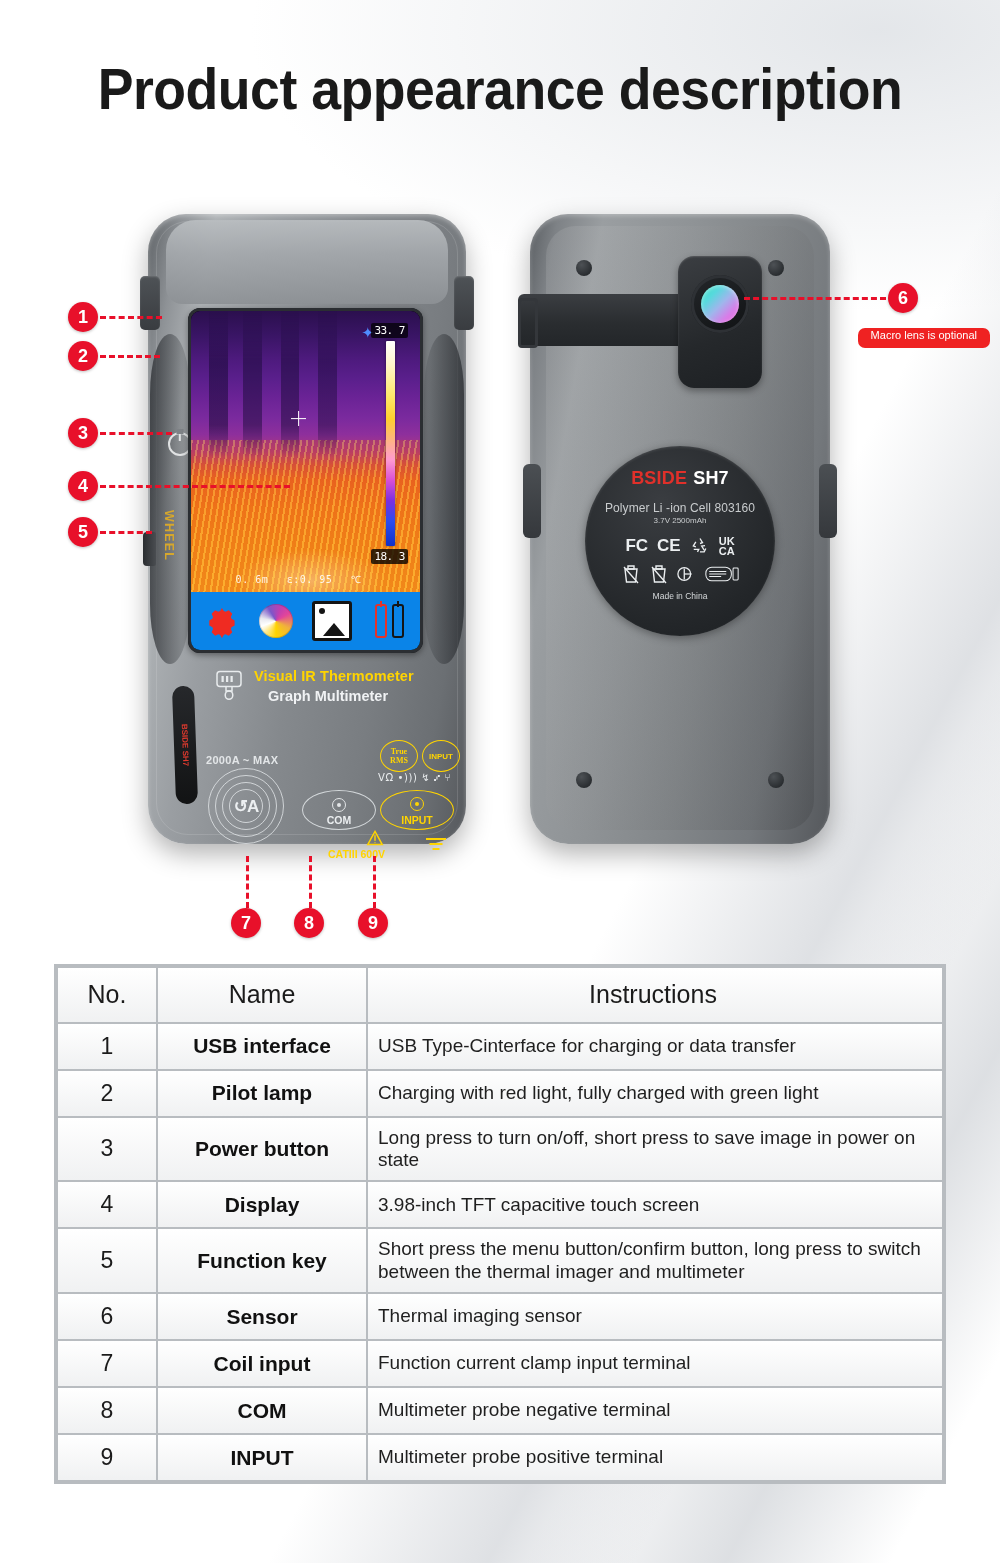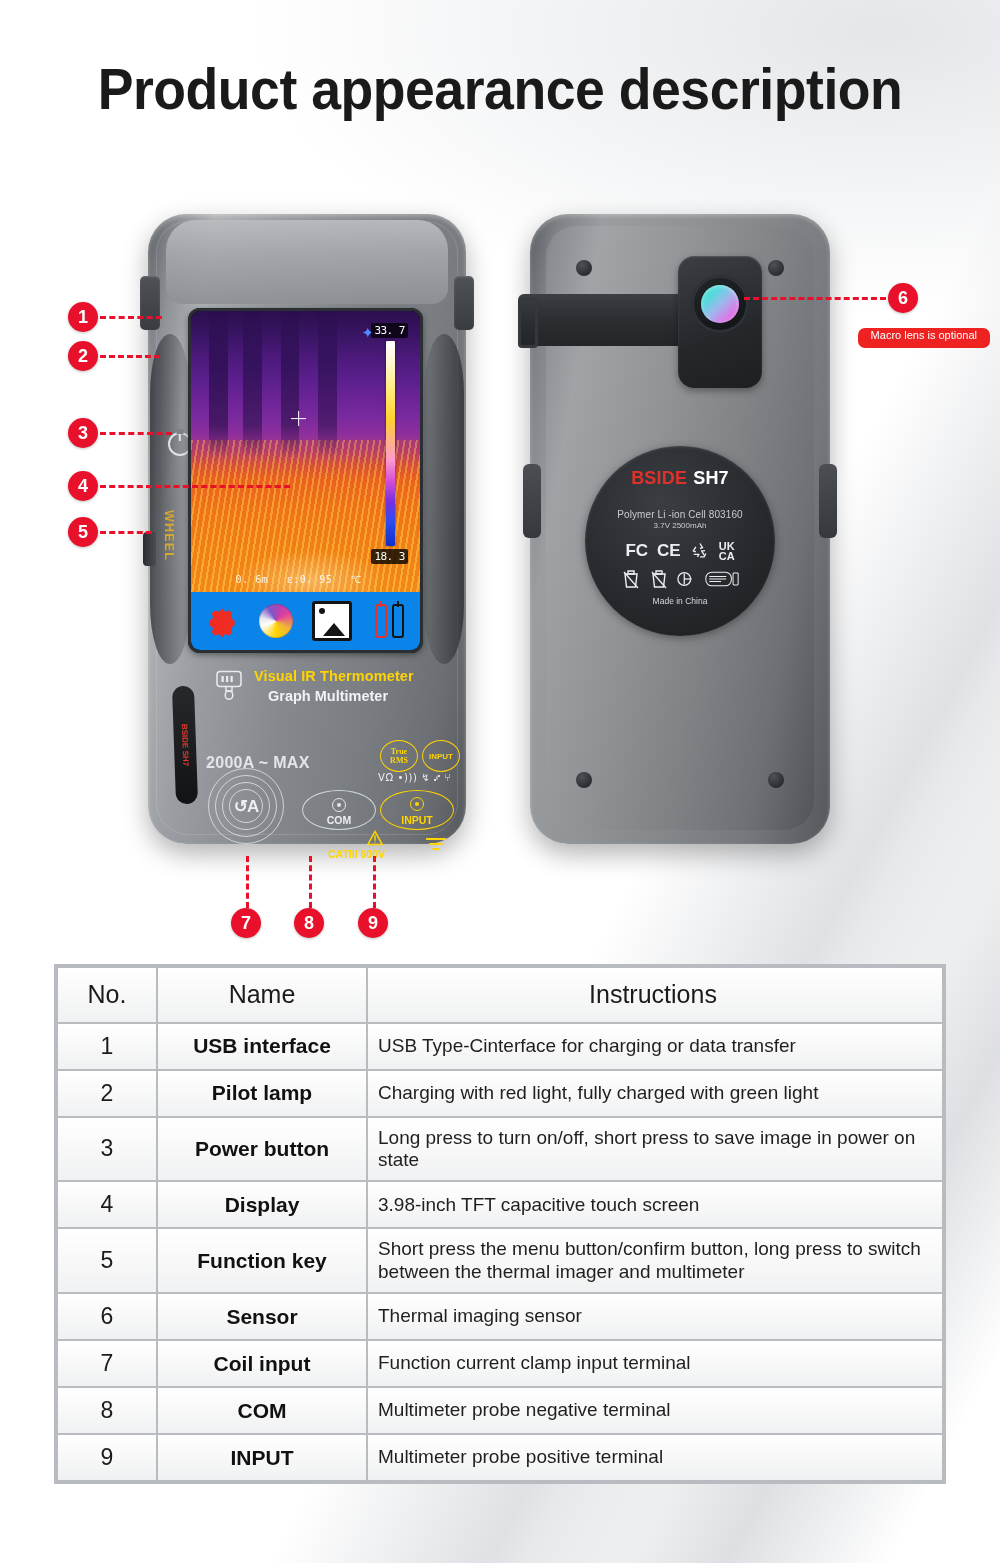--- a/index.html
+++ b/index.html
@@ -422,21 +422,21 @@
     position: absolute;
     left: 88px; top: 26px;
     font-size: 14.5px;
     font-weight: bold;
     color: #f0f2f4;
   }
 
   .max-label {
     position: absolute;
     left: 26px; top: 92px;
-    font-size: 16px;
+    font-size: 11px;
     font-weight: bold;
     color: #e3e6e8;
     letter-spacing: 0.3px;
   }
   .coil-term {
     position: absolute;
     left: 28px; top: 106px;
     width: 76px; height: 76px;
   }
   .ring {
@@ -683,23 +683,23 @@
     text-align: center;
   }
   .lab-brand {
     font-size: 18px;
     font-weight: bold;
     letter-spacing: 0.2px;
   }
   .lab-brand .b { color: #e0302a; }
   .lab-brand .m { color: #ffffff; margin-left: 6px; }
   .lab-line {
-    font-size: 10px;
+    font-size: 12px;
     color: #c9ccce;
-    margin-top: 20px;
+    margin-top: 12px;
     letter-spacing: 0.1px;
   }
   .lab-line2 { font-size: 8px; color: #c9ccce; margin-top: 1px; }
   .cert-row {
     display: flex;
     align-items: center;
     justify-content: center;
     gap: 9px;
     margin-top: 11px;
     font-size: 17px;

